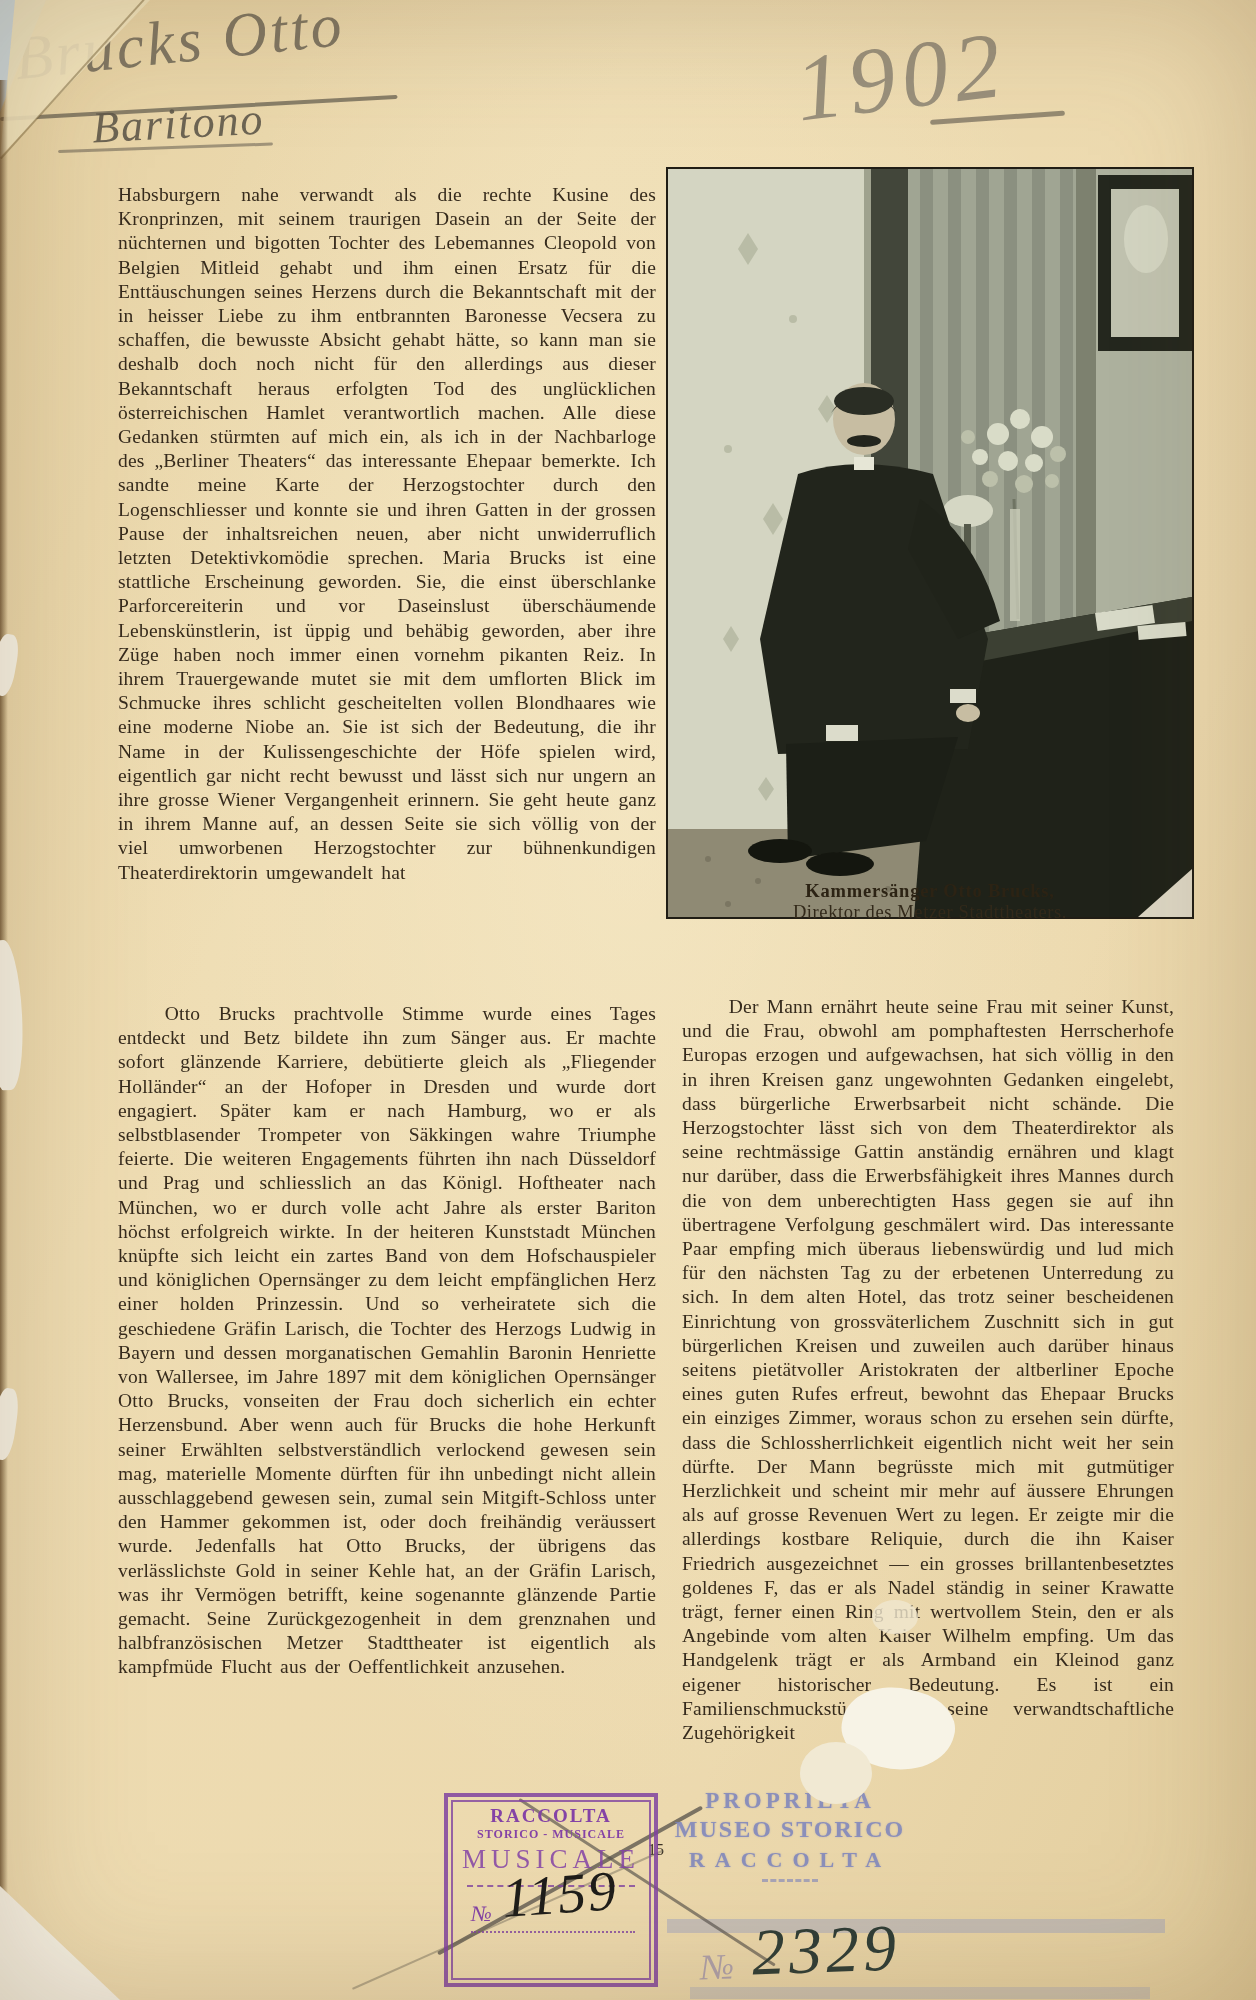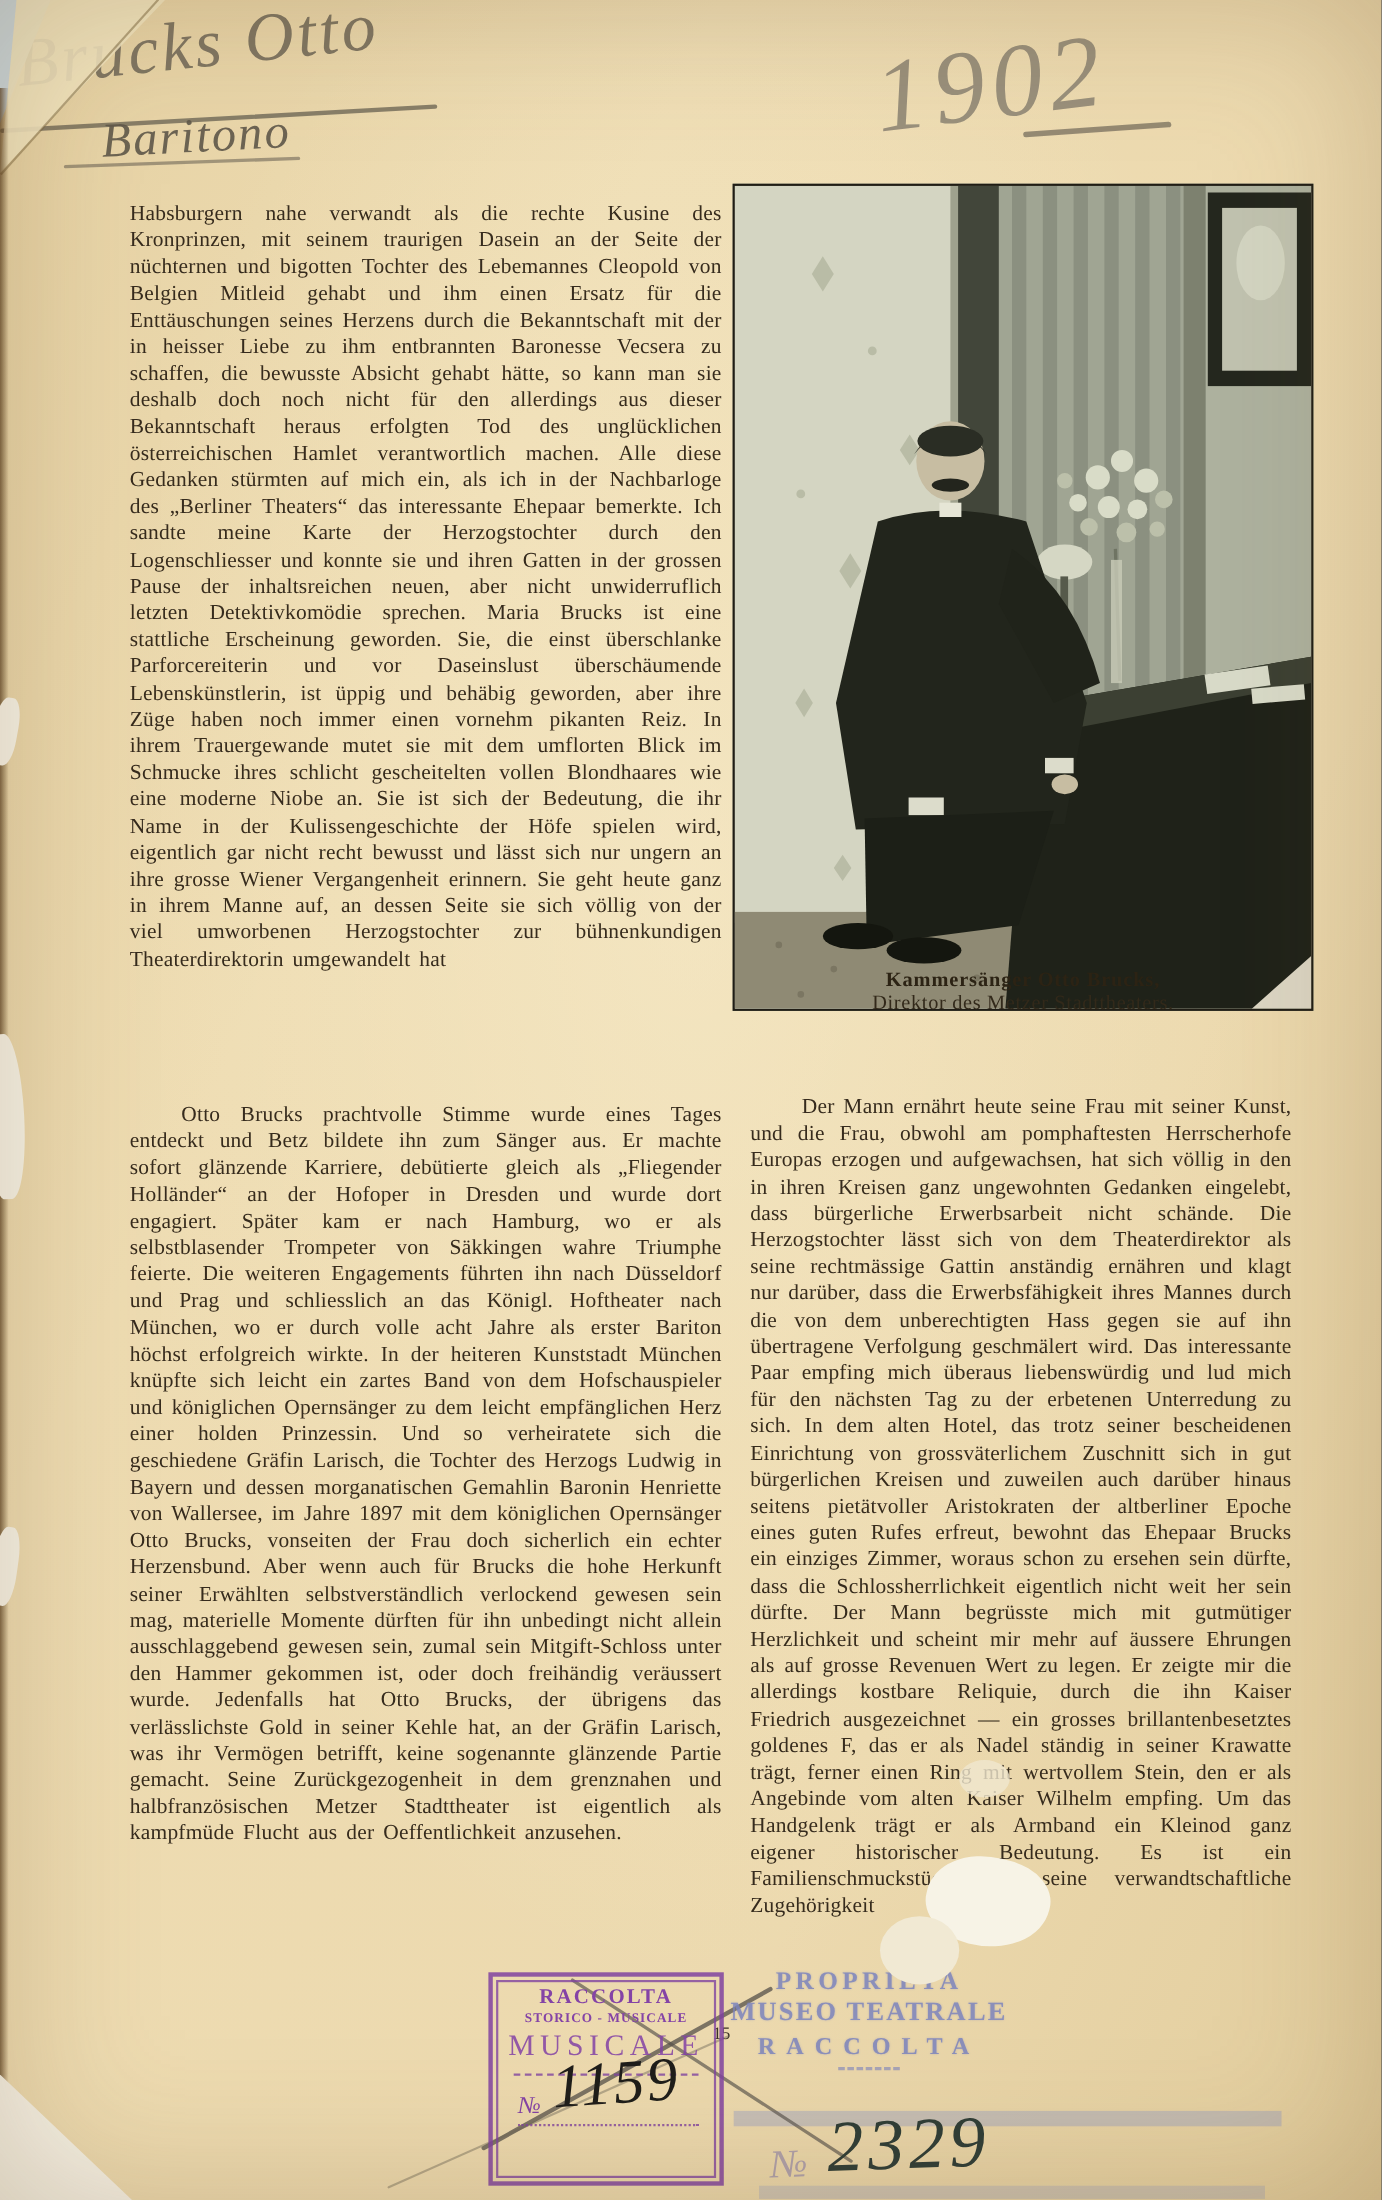--- a/index.html
+++ b/index.html
@@ -216,21 +216,21 @@
   <div class="ink-1159">1159</div>
 
   <div class="pline" style="left:437px;top:1952px;width:302px;height:4px;transform:rotate(-29deg);opacity:.75;background:#55504a;"></div>
   <div class="pline" style="left:520px;top:1798px;width:305px;height:3px;transform:rotate(33deg);opacity:.65;background:#55504a;"></div>
   <div class="pline" style="left:352px;top:1988px;width:340px;height:2px;transform:rotate(-24deg);opacity:.45;background:#6f6858;"></div>
 
   <div class="print15">15</div>
 
   <div class="museo">
     <div class="m1">PROPRIETA</div>
-    <div class="m2">MUSEO TEATRALE</div>
+    <div class="m2">MUSEO STORICO</div>
     <div class="m3">RACCOLTA</div>
     <div class="mdash"></div>
   </div>
 
   <div class="band" style="left:667px;top:1919px;width:498px;height:14px;opacity:.4;"></div>
   <div class="band" style="left:690px;top:1987px;width:460px;height:12px;opacity:.3;"></div>
   <div class="no2329-label">№</div>
   <div class="ink-2329">2329</div>
 
   <div class="tri" style="left:0;top:0;width:46px;height:112px;background:#ccd9df;clip-path:polygon(0 0,100% 0,0 100%);"></div>

